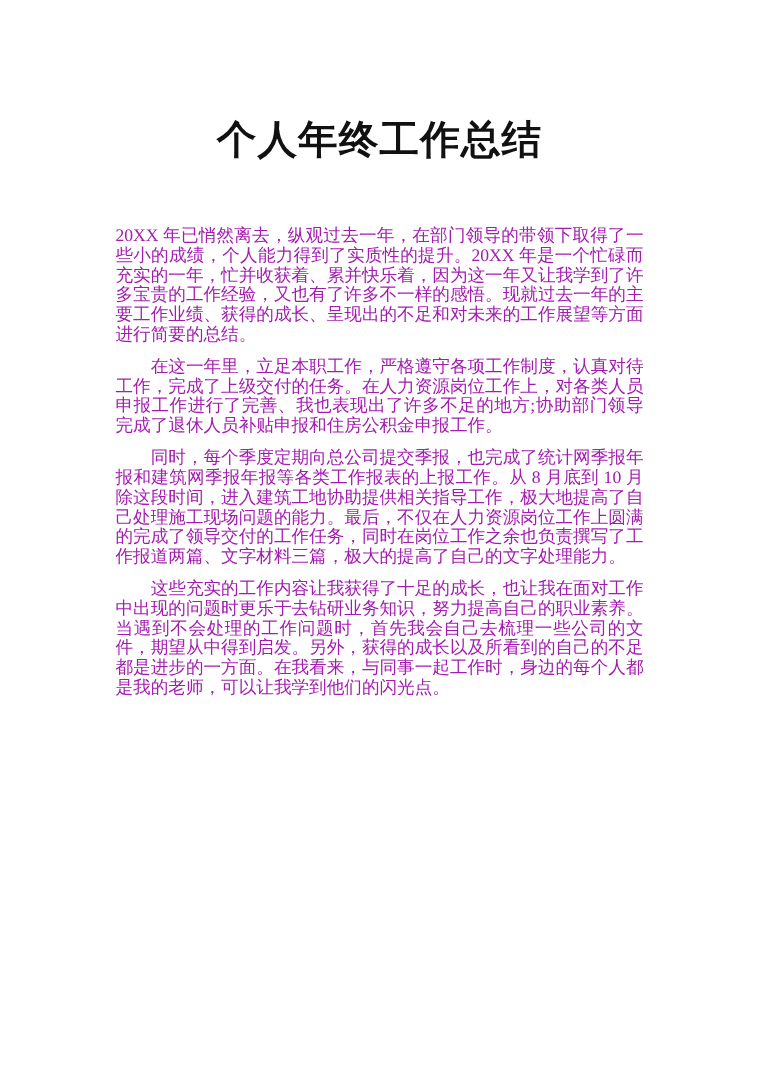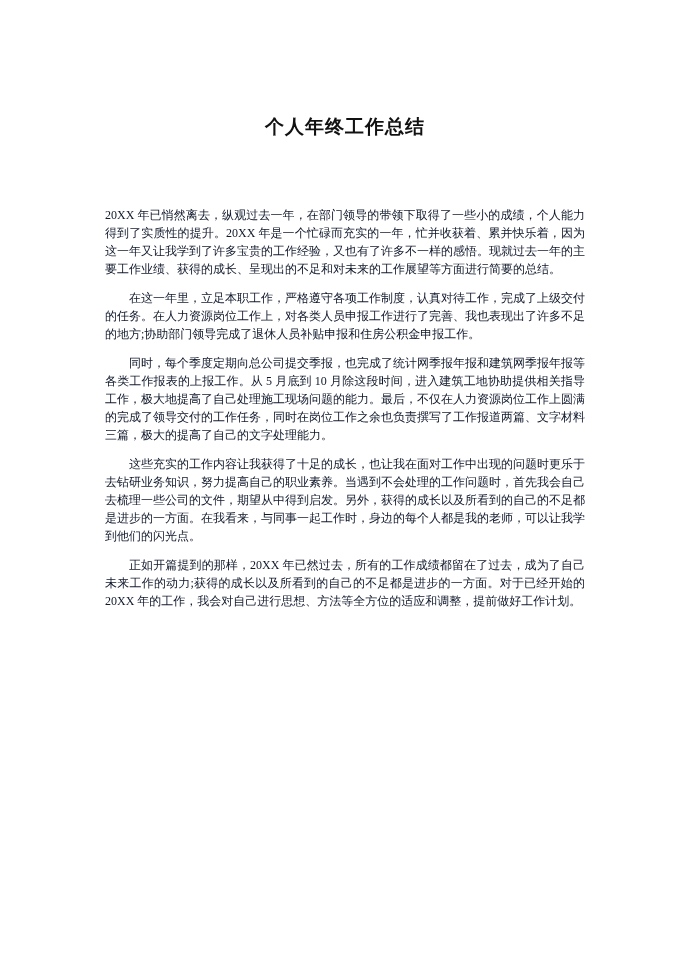--- a/index.html
+++ b/index.html
@@ -12,49 +12,48 @@
     width: 690px;
     height: 976px;
     background: #ffffff;
     overflow: hidden;
     font-family: "Liberation Serif", "DejaVu Serif", serif;
   }
   .doc-title {
     margin: 0;
     padding-top: 110px;
     text-align: center;
-    font-size: 19px;
+    font-size: 36px;
     line-height: 34px;
     font-weight: bold;
     color: #111111;
     letter-spacing: 1px;
   }
   .doc-body {
     width: 480px;
     margin: 62px auto 0 auto;
   }
   .doc-body p {
     margin: 0 0 11px 0;
-    font-size: 12px;
+    font-size: 16px;
     line-height: 18px;
-    color: #0f172a;
+    color: #a21caf;
     text-align: justify;
     text-justify: inter-ideograph;
     text-indent: 2em;
   }
   .doc-body p.first {
     text-indent: 0;
   }
 </style>
 </head>
 <body>
 
 <div class="page">
   <h1 class="doc-title">个人年终工作总结</h1>
 
   <div class="doc-body">
     <p class="first">20XX 年已悄然离去，纵观过去一年，在部门领导的带领下取得了一些小的成绩，个人能力得到了实质性的提升。20XX 年是一个忙碌而充实的一年，忙并收获着、累并快乐着，因为这一年又让我学到了许多宝贵的工作经验，又也有了许多不一样的感悟。现就过去一年的主要工作业绩、获得的成长、呈现出的不足和对未来的工作展望等方面进行简要的总结。</p>
     <p>在这一年里，立足本职工作，严格遵守各项工作制度，认真对待工作，完成了上级交付的任务。在人力资源岗位工作上，对各类人员申报工作进行了完善、我也表现出了许多不足的地方;协助部门领导完成了退休人员补贴申报和住房公积金申报工作。</p>
-    <p>同时，每个季度定期向总公司提交季报，也完成了统计网季报年报和建筑网季报年报等各类工作报表的上报工作。从 5 月底到 10 月除这段时间，进入建筑工地协助提供相关指导工作，极大地提高了自己处理施工现场问题的能力。最后，不仅在人力资源岗位工作上圆满的完成了领导交付的工作任务，同时在岗位工作之余也负责撰写了工作报道两篇、文字材料三篇，极大的提高了自己的文字处理能力。</p>
+    <p>同时，每个季度定期向总公司提交季报，也完成了统计网季报年报和建筑网季报年报等各类工作报表的上报工作。从 8 月底到 10 月除这段时间，进入建筑工地协助提供相关指导工作，极大地提高了自己处理施工现场问题的能力。最后，不仅在人力资源岗位工作上圆满的完成了领导交付的工作任务，同时在岗位工作之余也负责撰写了工作报道两篇、文字材料三篇，极大的提高了自己的文字处理能力。</p>
     <p>这些充实的工作内容让我获得了十足的成长，也让我在面对工作中出现的问题时更乐于去钻研业务知识，努力提高自己的职业素养。当遇到不会处理的工作问题时，首先我会自己去梳理一些公司的文件，期望从中得到启发。另外，获得的成长以及所看到的自己的不足都是进步的一方面。在我看来，与同事一起工作时，身边的每个人都是我的老师，可以让我学到他们的闪光点。</p>
-    <p>正如开篇提到的那样，20XX 年已然过去，所有的工作成绩都留在了过去，成为了自己未来工作的动力;获得的成长以及所看到的自己的不足都是进步的一方面。对于已经开始的 20XX 年的工作，我会对自己进行思想、方法等全方位的适应和调整，提前做好工作计划。</p>
   </div>
 </div>
 
 </body></html>

